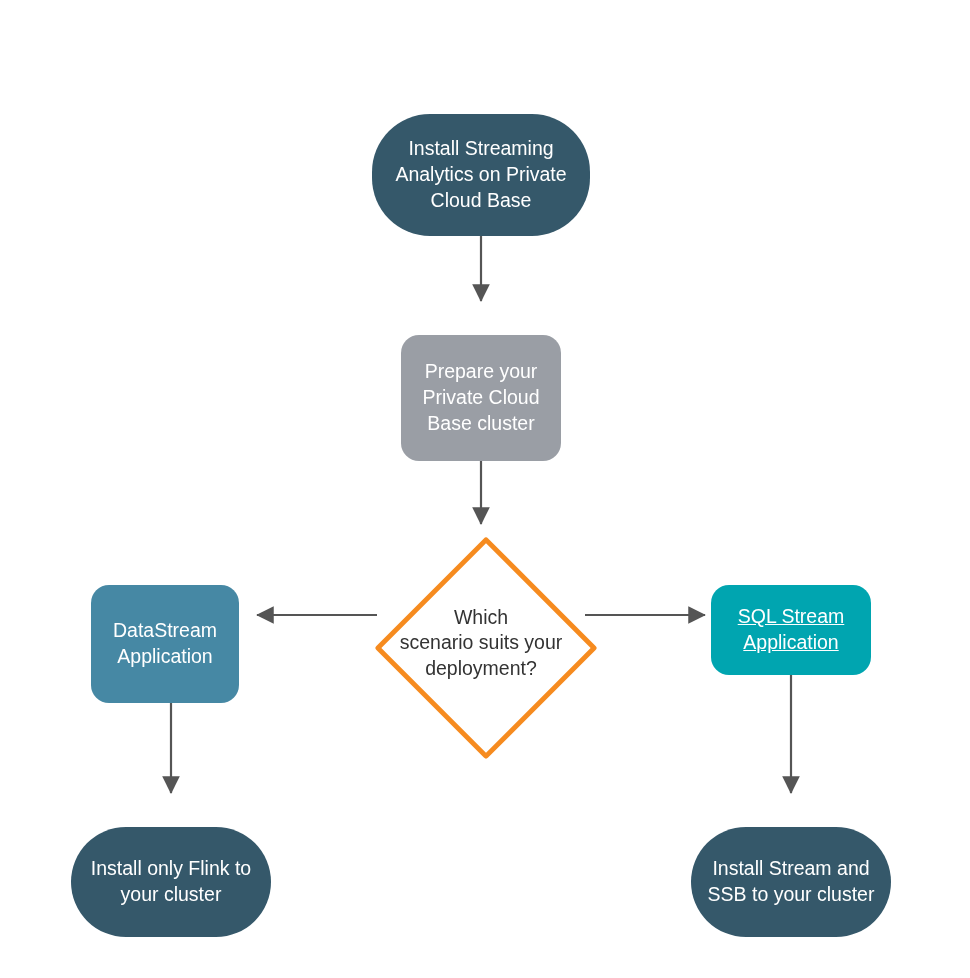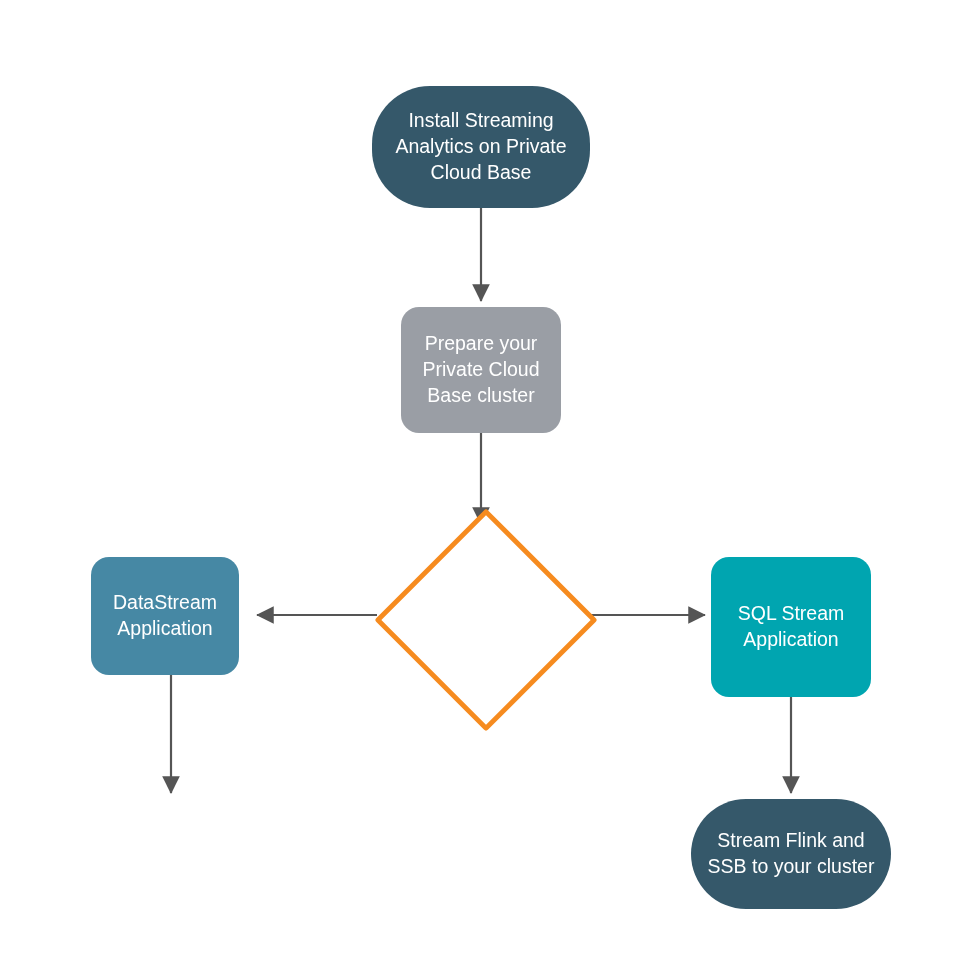--- a/index.html
+++ b/index.html
@@ -26,20 +26,21 @@
     pointer-events: none;
   }
   .node {
     position: absolute;
     box-sizing: border-box;
     display: flex;
     align-items: center;
     justify-content: center;
     text-align: center;
     line-height: 1.32;
+    margin-top: 28px;
   }
   .node-label {
     display: block;
     white-space: pre-line;
     padding: 0 8px;
   }
 
   
   .terminal {
     background: #35586a;
@@ -116,31 +117,38 @@
   </div>
 
   <div class="node process gray" style="left:401px; top:307px; width:160px; height:126px;">
     <span class="node-label">Prepare your
 Private Cloud
 Base cluster</span>
   </div>
 
   <div class="node decision" style="left:376px; top:510px; width:210px; height:210px;">
     <span class="diamond-shape"></span>
+    <span class="node-label">Which
+scenario suits your
+deployment?</span>
   </div>
 
   <div class="node process steel" style="left:91px; top:557px; width:148px; height:118px;">
     <span class="node-label">DataStream
 Application</span>
   </div>
 
-  <div class="node process teal" style="left:711px; top:557px; width:160px; height:140px;">
+  <div class="node process teal" style="left:711px; top:557px; width:160px; height:90px;text-decoration:underline;">
     <span class="node-label">SQL Stream
 Application</span>
   </div>
 
+  <div class="node terminal" style="left:71px; top:799px; width:200px; height:110px;">
+    <span class="node-label">Install only Flink to
+your cluster</span>
+  </div>
 
   <div class="node terminal" style="left:691px; top:799px; width:200px; height:110px;">
-    <span class="node-label">Stream Flink and
+    <span class="node-label">Install Stream and
 SSB to your cluster</span>
   </div>
 
 </div>
 
 </body></html>

